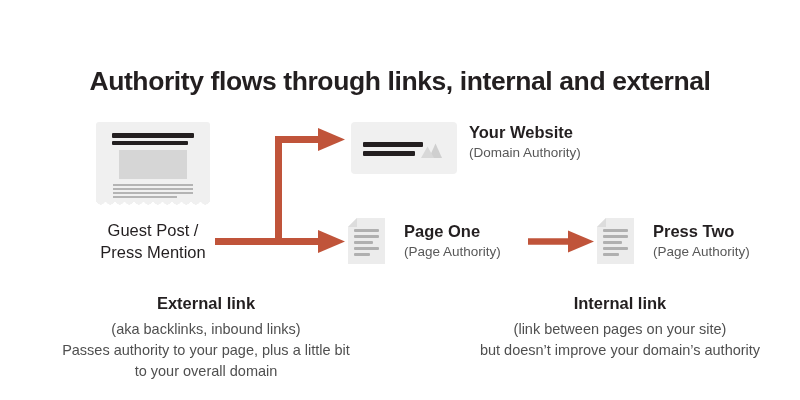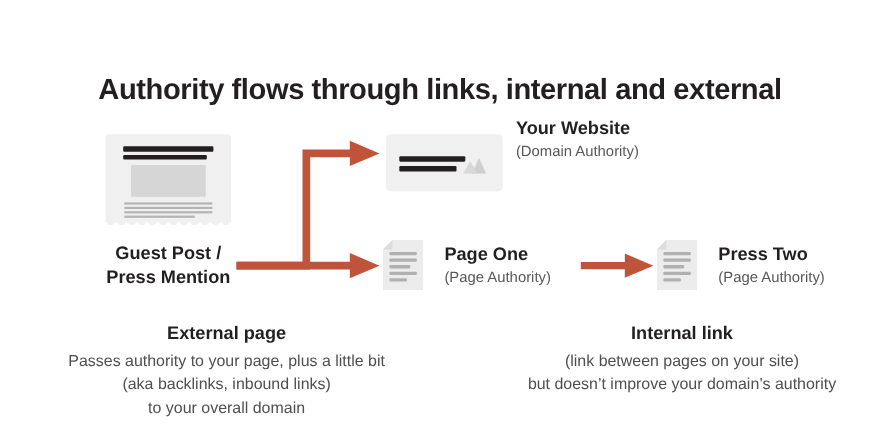--- a/index.html
+++ b/index.html
@@ -106,21 +106,21 @@
   .gc-line.l3 { top: 70px; width: 80px; }
   .gc-line.l4 { top: 74px; width: 64px; }
 
   .guest-label {
     position: absolute;
     left: 36px;
     top: 176px;
     width: 234px;
     text-align: center;
     font-size: 16.5px;
-    font-weight: bold;
+    font-weight: normal;
     color: #231f20;
     line-height: 1.32;
   }
 
   
   .site-card {
     position: absolute;
     left: 351px;
     top: 78px;
     width: 106px;
@@ -138,21 +138,21 @@
   .mountains {
     position: absolute;
     left: 70px;
     top: 18px;
     width: 30px;
     height: 18px;
   }
   .site-text {
     position: absolute;
     left: 469px;
-    top: 64px;
+    top: 79px;
   }
   .site-text .node-sub { margin-top: 3px; }
 
   
   .doc {
     position: absolute;
     width: 37px;
     height: 46px;
   }
   .doc-shape {
@@ -310,24 +310,24 @@
       <polygon points="318,186 345,197.5 318,209" fill="#c0543a"></polygon>
     </g>
 
     <g>
       <path d="M 528 197.5 L 572 197.5" stroke="#c0543a" stroke-width="6.5" fill="none" stroke-linecap="butt"></path>
       <polygon points="568,186.5 594,197.5 568,208.5" fill="#c0543a"></polygon>
     </g>
   </svg>
 
   <div class="caption caption-left">
-    <div class="caption-title">External page</div>
+    <div class="caption-title">External link</div>
     <div class="caption-body">
+      <div>(aka backlinks, inbound links)</div>
       <div>Passes authority to your page, plus a little bit</div>
-      <div>(aka backlinks, inbound links)</div>
       <div>to your overall domain</div>
     </div>
   </div>
 
   <div class="caption caption-right">
     <div class="caption-title">Internal link</div>
     <div class="caption-body">
       <div>(link between pages on your site)</div>
       <div>but doesn’t improve your domain’s authority</div>
     </div>

